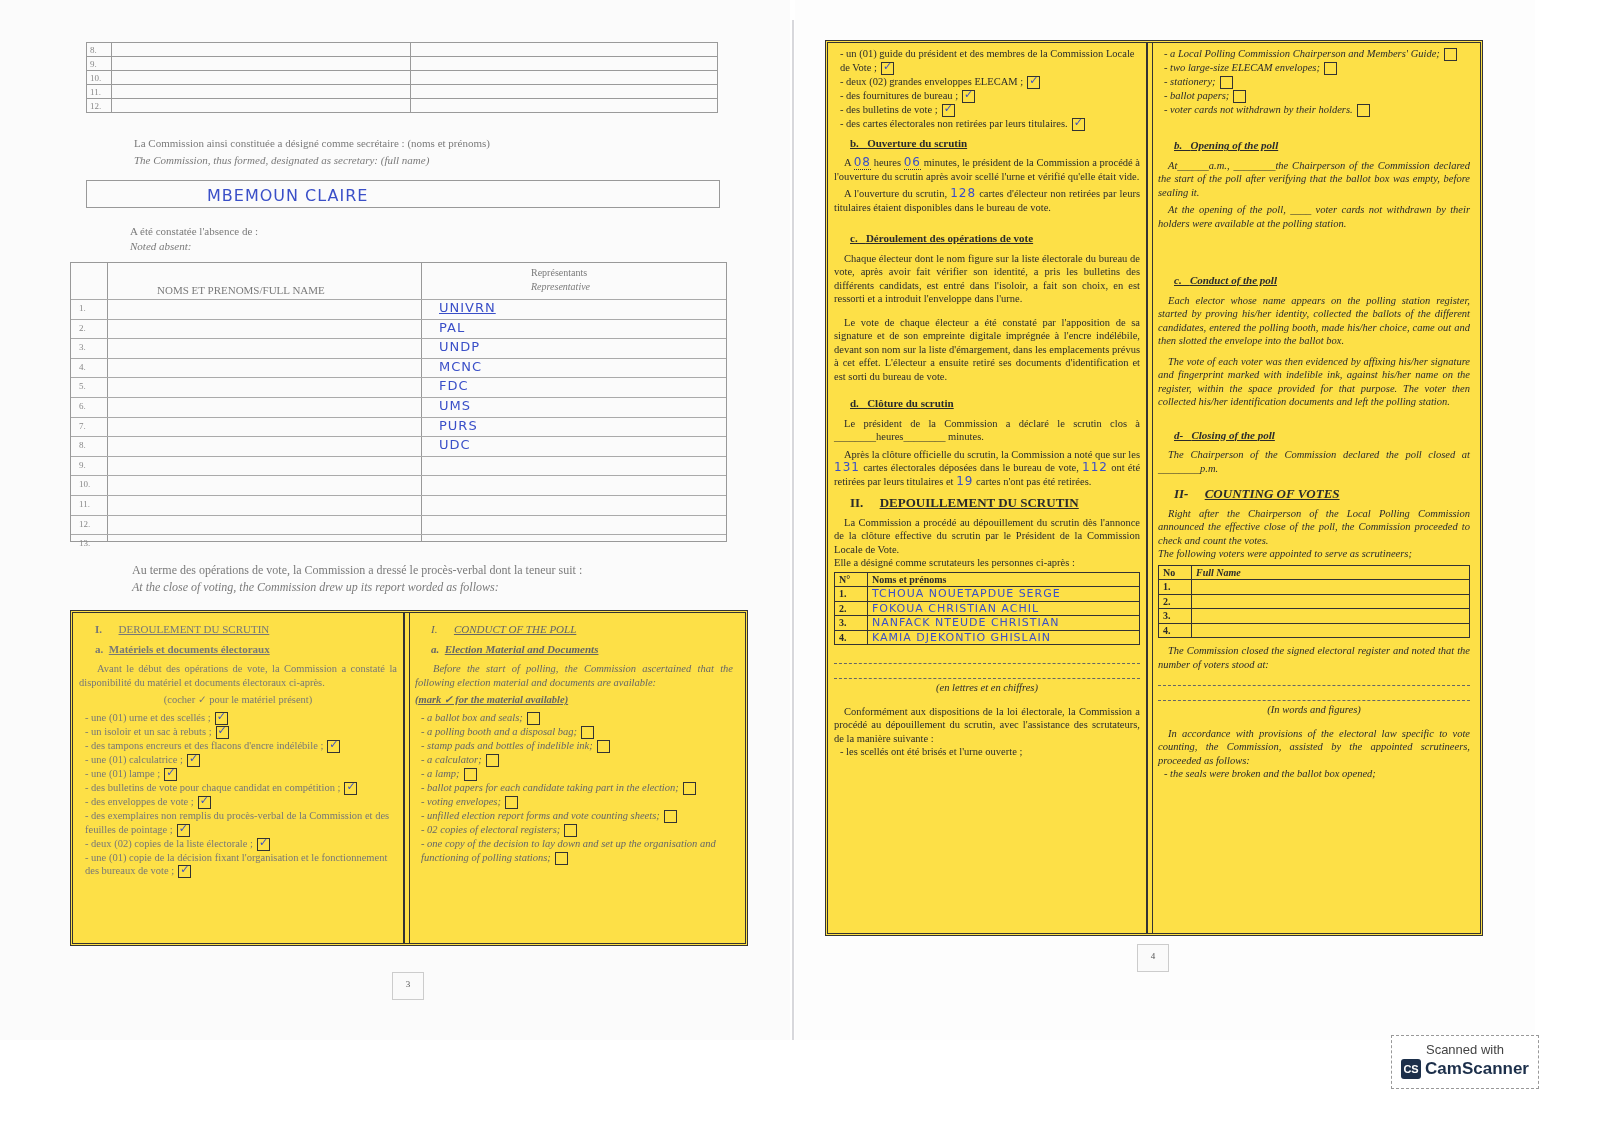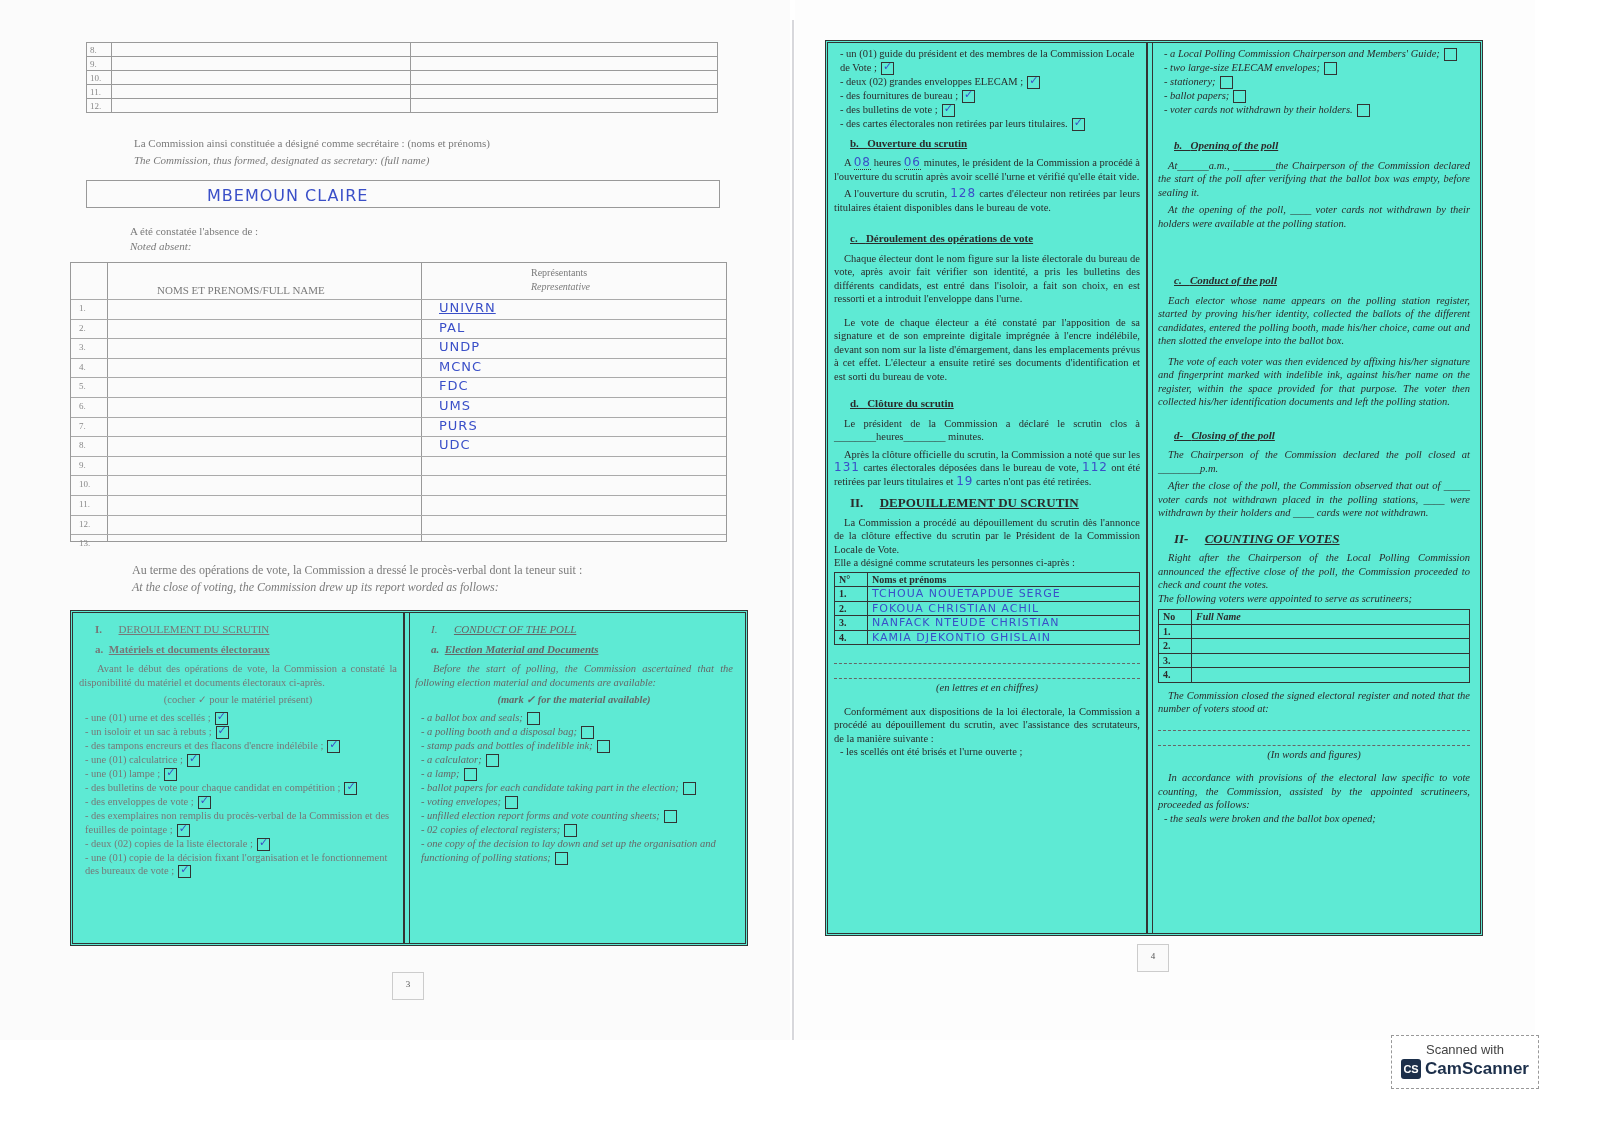--- a/index.html
+++ b/index.html
@@ -6,21 +6,21 @@
   body{width:1600px;height:1131px;background:#ffffff;position:relative;overflow:hidden;font-family:"Liberation Serif",serif;color:#2a2a2a;}
   .page{position:absolute;top:0;height:1040px;}
   #left-page{left:0;width:790px;background:#fbfbfb;}
   #right-page{left:795px;width:740px;background:#fdfdfd;}
   .spine{position:absolute;left:792px;top:20px;width:2px;height:1020px;background:#d8d8dc;}
   .abs{position:absolute;}
   table.grid{border-collapse:collapse;position:absolute;}
   table.grid td{border:1px solid #9a9a9a;height:13px;padding:0 3px;font-size:9px;color:#888;vertical-align:middle;}
   .blurtext{font-size:11px;color:#7a7a7a;line-height:15px;}
   .hand{font-family:"DejaVu Sans",sans-serif;color:#3a4fc8;font-size:13px;letter-spacing:1px;}
-  .box2{position:absolute;border:3px double #333;background:#5eead4;}
+  .box2{position:absolute;border:3px double #333;background:#fde047;}
   .col{position:absolute;top:0;bottom:0;padding:4px 6px;box-sizing:border-box;font-size:10.5px;line-height:13.5px;color:#2b2b2b;}
   .col.it{font-style:italic;}
   .col p{margin:0 0 4px 0;text-align:justify;}
   .h3{font-weight:bold;text-decoration:underline;margin:6px 0 6px 16px;font-size:11px;}
   .h2{font-weight:bold;text-decoration:underline;font-size:13px;margin:8px 0 6px 16px;}
   .li{margin:0;padding-left:6px;}
   .cb{display:inline-block;width:11px;height:11px;border:1px solid #333;vertical-align:middle;margin-left:4px;position:relative;}
   .cb.checked::after{content:"✓";position:absolute;left:1px;top:-3px;font-size:11px;color:#3a4fc8;font-style:normal;}
   .divider{position:absolute;top:0;bottom:0;width:4px;border-left:2px solid #333;border-right:1px solid #333;}
   .mini-table{border-collapse:collapse;width:100%;font-size:10px;margin:2px 0 6px 0;}
@@ -173,21 +173,21 @@
           <div class="li"><span>- des exemplaires non remplis du procès-verbal de la Commission et des feuilles de pointage ;</span><span class="cb checked"></span></div>
           <div class="li"><span>- deux (02) copies de la liste électorale ;</span><span class="cb checked"></span></div>
           <div class="li"><span>- une (01) copie de la décision fixant l'organisation et le fonctionnement des bureaux de vote ;</span><span class="cb checked"></span></div>
         </div>
     </div>
     <div class="divider" style="left:330px;"></div>
     <div class="col it" style="left:336px;width:330px;color:#666;">
       <div class="h3" style="text-decoration:none;font-weight:normal;"><span>I.</span>&nbsp;&nbsp;&nbsp;&nbsp;&nbsp;&nbsp;<span style="text-decoration:underline;">CONDUCT OF THE POLL</span></div>
       <div class="h3" style="text-decoration:none;margin-top:2px;"><span>a.</span>&nbsp;&nbsp;<span style="text-decoration:underline;">Election Material and Documents</span></div>
       <p style="text-indent:18px;">Before the start of polling, the Commission ascertained that the following election material and documents are available:</p>
-      <p style="text-align:center;font-weight:bold;">(mark ✓ for the material available)</p>
+      <p style="text-align:left;font-weight:bold;text-decoration:underline;">(mark ✓ for the material available)</p>
       <div id="en-items-left">
           <div class="li"><span>- a ballot box and seals;</span><span class="cb"></span></div>
           <div class="li"><span>- a polling booth and a disposal bag;</span><span class="cb"></span></div>
           <div class="li"><span>- stamp pads and bottles of indelible ink;</span><span class="cb"></span></div>
           <div class="li"><span>- a calculator;</span><span class="cb"></span></div>
           <div class="li"><span>- a lamp;</span><span class="cb"></span></div>
           <div class="li"><span>- ballot papers for each candidate taking part in the election;</span><span class="cb"></span></div>
           <div class="li"><span>- voting envelopes;</span><span class="cb"></span></div>
           <div class="li"><span>- unfilled election report forms and vote counting sheets;</span><span class="cb"></span></div>
           <div class="li"><span>- 02 copies of electoral registers;</span><span class="cb"></span></div>
@@ -293,21 +293,20 @@
       <div class="h3" style="margin-top:22px;">b.&nbsp;&nbsp;&nbsp;<span>Opening of the poll</span></div>
       <p style="text-indent:10px;">At______a.m., ________the Chairperson of the Commission declared the start of the poll after verifying that the ballot box was empty, before sealing it.</p>
       <p style="text-indent:10px;">At the opening of the poll, ____ voter cards not withdrawn by their holders were available at the polling station.</p>
 
       <div class="h3" style="margin-top:44px;">c.&nbsp;&nbsp;&nbsp;<span>Conduct of the poll</span></div>
       <p style="text-indent:10px;">Each elector whose name appears on the polling station register, started by proving his/her identity, collected the ballots of the different candidates, entered the polling booth, made his/her choice, came out and then slotted the envelope into the ballot box.</p>
       <p style="text-indent:10px;margin-top:7px;">The vote of each voter was then evidenced by affixing his/her signature and fingerprint marked with indelible ink, against his/her name on the register, within the space provided for that purpose. The voter then collected his/her identification documents and left the polling station.</p>
 
       <div class="h3" style="margin-top:20px;">d-&nbsp;&nbsp;&nbsp;<span>Closing of the poll</span></div>
       <p style="text-indent:10px;">The Chairperson of the Commission declared the poll closed at ________p.m.</p>
-      <p style="text-indent:10px;">After the close of the poll, the Commission observed that out of _____ voter cards not withdrawn placed in the polling stations, ____ were withdrawn by their holders and ____ cards were not withdrawn.</p>
 
       <div class="h2" style="text-decoration:none;margin-top:12px;"><span>II-</span>&nbsp;&nbsp;&nbsp;&nbsp;&nbsp;<span style="text-decoration:underline;">COUNTING OF VOTES</span></div>
       <p style="text-indent:10px;margin-bottom:0;">Right after the Chairperson of the Local Polling Commission announced the effective close of the poll, the Commission proceeded to check and count the votes.</p>
       <p style="margin-bottom:4px;">The following voters were appointed to serve as scrutineers;</p>
       <table class="mini-table" style="font-style:normal;border-radius:26px;">
         <tbody>
             <tr>
           <td style="width:24px;font-weight:bold;">No</td>
           <td style="font-weight:bold;font-style:italic;">Full Name</td>
         </tr>

